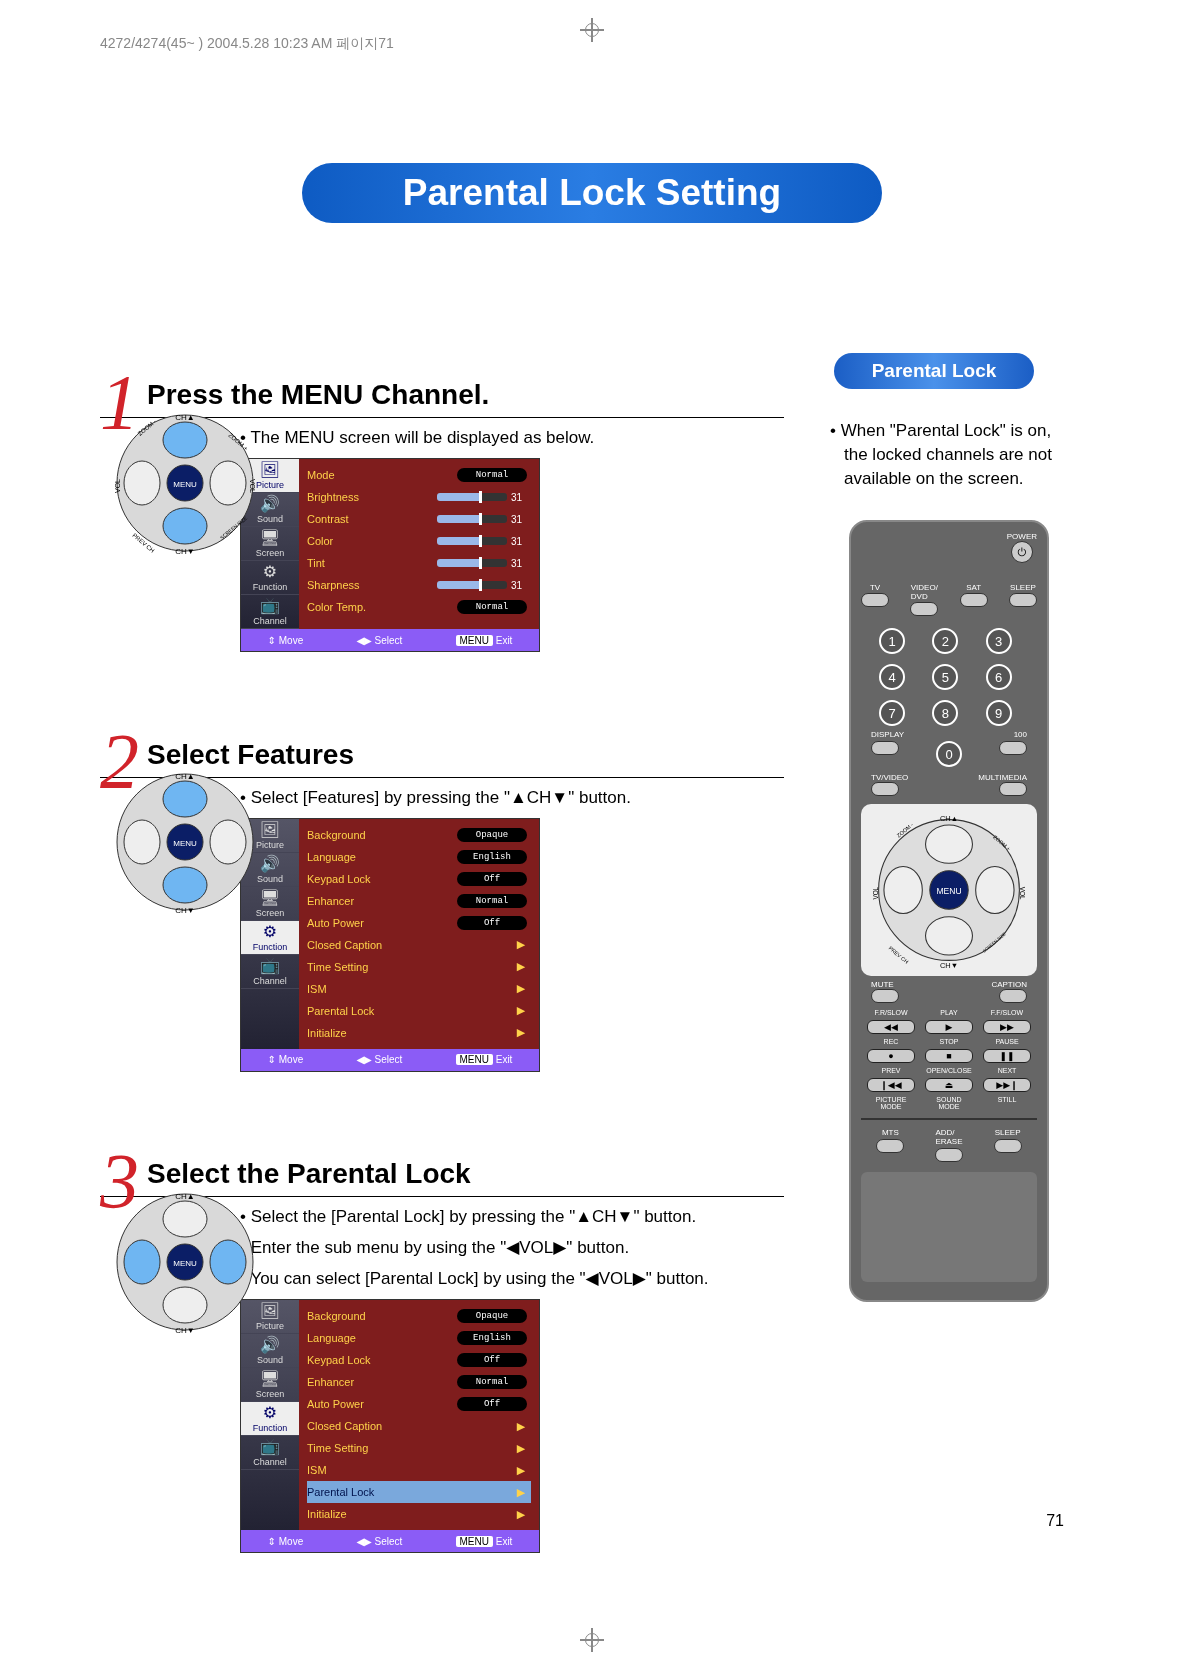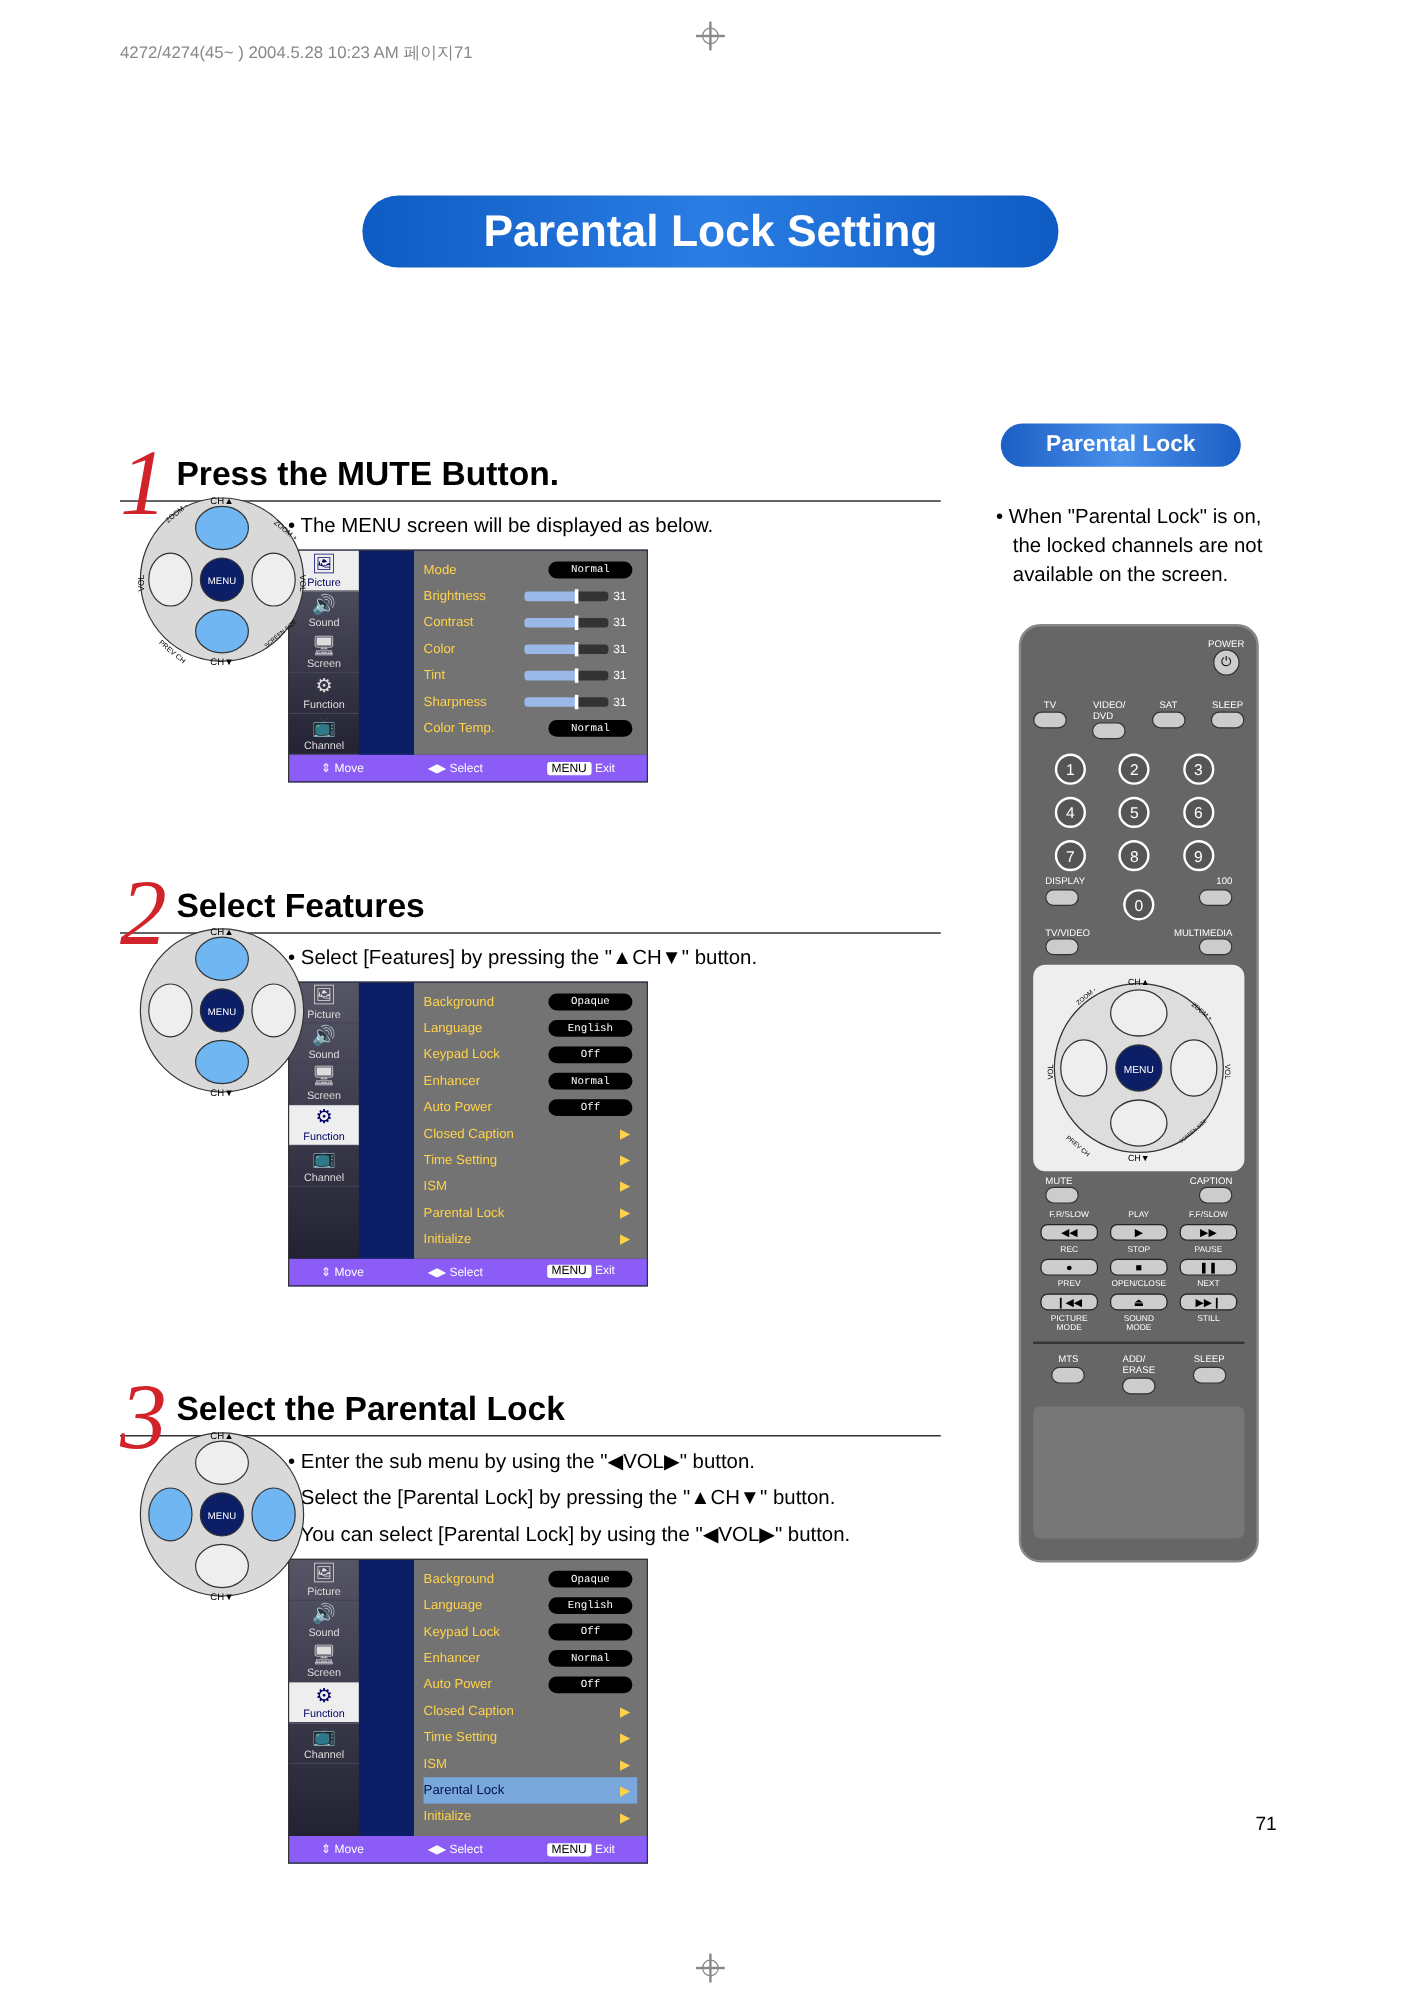--- a/index.html
+++ b/index.html
@@ -111,22 +111,21 @@
     color: #ddd;
   }
   .osd-iconcol .cat.sel { background: #eee; color: #006; }
   .osd-iconcol .cat .ic {
     flex:1; display:flex; align-items:center; justify-content:center;
     font-size:16px;
   }
   .osd-list {
     flex: 1;
     padding: 5px 8px;
-    background: #737373;
-    margin-left: 46px;
+    background: #7f1d1d;
   }
   .osd-row {
     display: flex;
     align-items: center;
     height: 22px;
     font-size: 11px;
   }
   .osd-row.sel { background: #7aa8dc; color: #00134d; }
   .osd-row .label { flex: 1; color: #ffd24a; }
   .osd-row.sel .label { color: #00134d; }
@@ -260,21 +259,21 @@
 
   <div class="title-pill">Parental Lock Setting</div>
 
   <div class="main-columns">
 
     <div class="left-col">
 
       <div class="step-block">
         <div class="step-header">
           <div class="big-num">1</div>
-          <div class="step-title">Press the MUTE Button.</div>
+          <div class="step-title">Press the MENU Channel.</div>
         </div>
         <svg class="dpad-svg" viewBox="0 0 150 150">
           <circle cx="75" cy="75" r="68" fill="#d9d9d9" stroke="#333"></circle>
           <ellipse cx="75" cy="32" rx="22" ry="18" fill="#6fb6f2" stroke="#333"></ellipse>
           <ellipse cx="75" cy="118" rx="22" ry="18" fill="#6fb6f2" stroke="#333"></ellipse>
           <ellipse cx="32" cy="75" rx="18" ry="22" fill="#eee" stroke="#333"></ellipse>
           <ellipse cx="118" cy="75" rx="18" ry="22" fill="#eee" stroke="#333"></ellipse>
           <circle cx="75" cy="75" r="18" fill="#0b1e66" stroke="#333"></circle>
           <text x="75" y="79" font-size="8" fill="#fff" text-anchor="middle">MENU</text>
           <text x="75" y="12" font-size="8" text-anchor="middle">CH▲</text>
@@ -431,22 +430,22 @@
           <ellipse cx="75" cy="32" rx="22" ry="18" fill="#eee" stroke="#333"></ellipse>
           <ellipse cx="75" cy="118" rx="22" ry="18" fill="#eee" stroke="#333"></ellipse>
           <ellipse cx="32" cy="75" rx="18" ry="22" fill="#6fb6f2" stroke="#333"></ellipse>
           <ellipse cx="118" cy="75" rx="18" ry="22" fill="#6fb6f2" stroke="#333"></ellipse>
           <circle cx="75" cy="75" r="18" fill="#0b1e66" stroke="#333"></circle>
           <text x="75" y="79" font-size="8" fill="#fff" text-anchor="middle">MENU</text>
           <text x="75" y="12" font-size="8" text-anchor="middle">CH▲</text>
           <text x="75" y="146" font-size="8" text-anchor="middle">CH▼</text>
         </svg>
         <div class="step-body">
+          <div class="step-bullet">Select the [Parental Lock] by pressing the "▲CH▼" button.</div>
           <div class="step-bullet">Enter the sub menu by using the "◀VOL▶" button.</div>
-          <div class="step-bullet">Select the [Parental Lock] by pressing the "▲CH▼" button.</div>
           <div class="step-bullet">You can select [Parental Lock] by using the  "◀VOL▶" button.</div>
         </div>
         <div class="osd" id="osd3">
             <div class="osd-main">
               <div class="osd-iconcol">
                 <div class="cat"><div class="ic">🖼</div>Picture</div>
                 <div class="cat"><div class="ic">🔊</div>Sound</div>
                 <div class="cat"><div class="ic">🖥</div>Screen</div>
                 <div class="cat sel"><div class="ic">⚙</div>Function</div>
                 <div class="cat"><div class="ic">📺</div>Channel</div>

